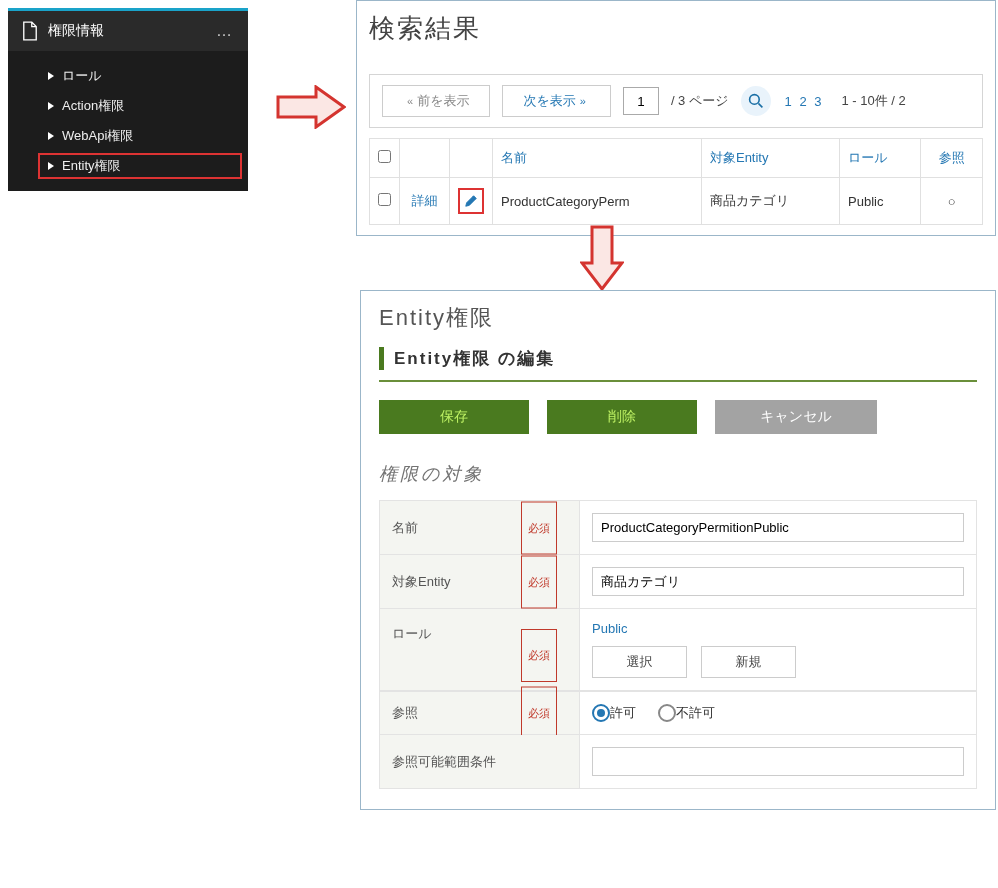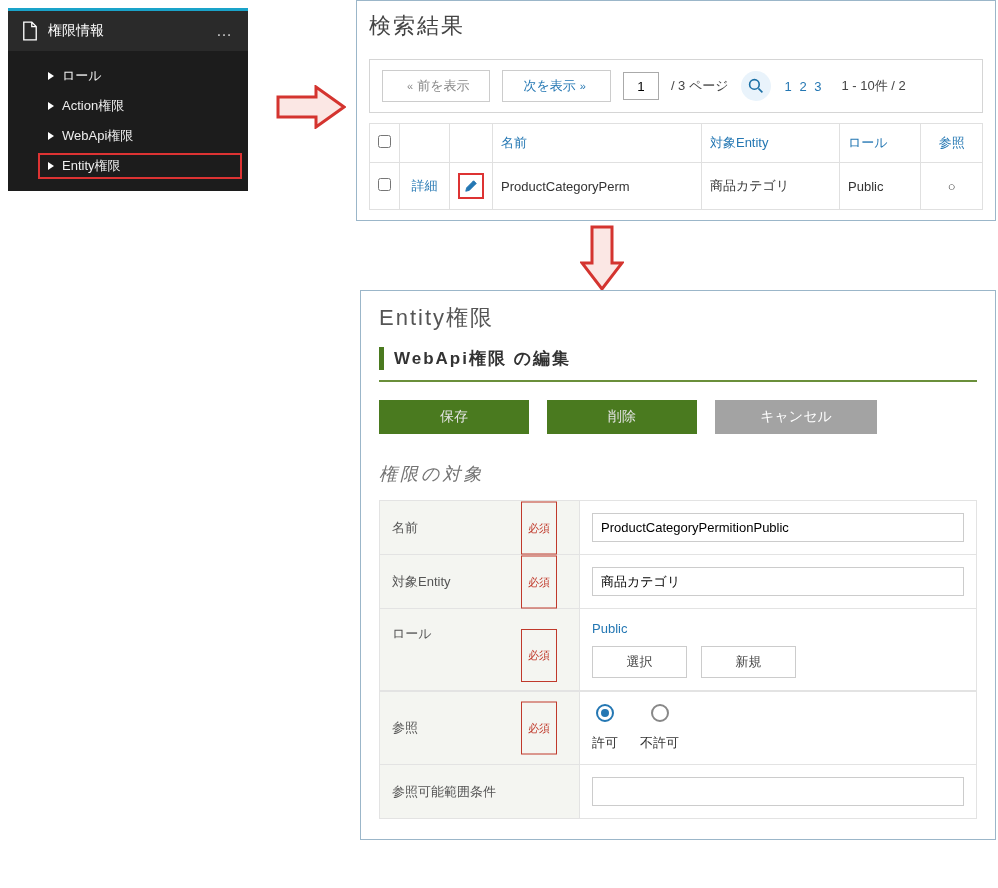--- a/index.html
+++ b/index.html
@@ -16,21 +16,21 @@
   .side-item { color: #eee; padding: 6px 20px 6px 40px; display: flex; align-items: center; cursor: pointer; position: relative; }
   .side-item .tri { display: inline-block; width: 0; height: 0; border-top: 4px solid transparent; border-bottom: 4px solid transparent; border-left: 6px solid #fff; margin-right: 8px; }
   .side-item.selected { outline: 2px solid #d33; outline-offset: -2px; padding-top:4px; padding-bottom:4px; margin: 2px 6px 2px 30px; padding-left: 10px; }
 
   
   .arrow-right { position: absolute; left: 276px; top: 85px; }
   .arrow-down { position: absolute; left: 580px; top: 225px; }
 
   
   .search-panel { position: absolute; left: 356px; top: 0; width: 640px; border: 1px solid #9bb6c9; background: #fff; padding: 10px 12px; }
-  .search-panel h2 { font-size: 22px; font-weight: 400; color: #444; letter-spacing: 2px; margin-bottom: 18px; }
+  .search-panel h2 { font-size: 26px; font-weight: 400; color: #444; letter-spacing: 2px; margin-bottom: 28px; }
   .pager { border: 1px solid #d5d5d5; padding: 10px 12px; display: flex; align-items: center; gap: 12px; }
   .btn-plain { border: 1px solid #ccc; background: #fff; padding: 6px 20px; color: #888; font-size: 13px; cursor: pointer; }
   .btn-plain .chev { font-size: 11px; margin: 0 4px; }
   .btn-next { color: #2477b3; }
   .page-input { width: 36px; height: 28px; text-align: center; border: 1px solid #aaa; }
   .pg-text { color: #444; }
   .search-circle { width: 30px; height: 30px; border-radius: 50%; background: #e9f3fb; display: inline-flex; align-items: center; justify-content: center; cursor: pointer; }
   .search-circle svg { width: 16px; height: 16px; stroke: #1a6fa5; fill: none; stroke-width: 2; }
   .page-links a { color: #2477b3; margin: 0 2px; text-decoration: none; cursor: pointer; }
   .range { color: #444; margin-left: 6px; }
@@ -44,35 +44,35 @@
   .edit-box { display: inline-flex; width: 26px; height: 26px; border: 2px solid #d33; align-items: center; justify-content: center; cursor: pointer; }
   .edit-box svg { width: 14px; height: 14px; stroke: #2477b3; fill: #2477b3; }
   .ref-col { text-align: center !important; }
 
   
   .edit-panel { position: absolute; left: 360px; top: 290px; width: 636px; border: 1px solid #9bb6c9; background: #fff; padding: 12px 18px 20px; }
   .edit-panel > h2 { font-size: 22px; font-weight: 400; color: #555; letter-spacing: 2px; margin-bottom: 14px; }
   .sub-h { border-left: 5px solid #4a7a1f; padding-left: 10px; font-size: 17px; font-weight: 700; letter-spacing: 2px; margin-bottom: 10px; }
   .hr-green { border: none; border-top: 2px solid #6a8f3a; margin-bottom: 18px; }
   .btn-row { display: flex; gap: 18px; margin-bottom: 28px; }
-  .btn-green { background: #4a7a1f; color: #e5e5e5; border: none; padding: 8px 0; width: 150px; font-size: 14px; cursor: pointer; }
+  .btn-green { background: #4a7a1f; color: #bef264; border: none; padding: 8px 0; width: 150px; font-size: 14px; cursor: pointer; }
   .btn-grey { background: #a3a3a3; color: #fff; border: none; padding: 8px 0; width: 162px; font-size: 14px; cursor: pointer; }
 
   .sect-title { font-size: 18px; color: #737373; letter-spacing: 3px; margin: 10px 0 14px; font-style: italic; }
   .form-table { width: 100%; border: 1px solid #d5d5d5; border-collapse: collapse; }
   .form-table td { border: 1px solid #e3e3e3; padding: 12px 12px; vertical-align: middle; font-size: 13px; }
   .form-table td.label-cell { background: #f4f5f1; width: 200px; position: relative; color: #555; }
   .req-badge { display: inline-block; border: 1px solid #c0392b; color: #c0392b; font-size: 11px; padding: 18px 6px; position: absolute; right: 22px; top: 50%; transform: translateY(-50%); }
   .txt-input { width: 100%; border: 1px solid #ccc; padding: 6px 8px; font-size: 13px; }
   .link-val { color: #2477b3; }
   .sub-btn-row { display: flex; gap: 14px; margin-top: 10px; }
   .btn-lite { border: 1px solid #ccc; background: #fff; padding: 6px 0; width: 95px; color: #444; cursor: pointer; font-size: 13px; }
 
   .radio-wrap { display: flex; align-items: center; gap: 22px; }
-  .radio-item { display: flex; align-items: center; gap: 12px; cursor: pointer; flex-direction: column; }
+  .radio-item { display: flex; align-items: center; gap: 0; cursor: pointer; }
   .radio-outer { width: 18px; height: 18px; border: 2px solid #888; border-radius: 50%; display: inline-flex; align-items: center; justify-content: center; }
   .radio-outer.sel { border-color: #2477b3; }
   .radio-inner { width: 8px; height: 8px; background: #2477b3; border-radius: 50%; }
 
 </style>
 </head>
 <body>
 
 <div class="sidebar">
   <div class="side-head">
@@ -158,21 +158,21 @@
   </tbody>
     </table>
 </div>
 
 <svg class="arrow-down" width="44" height="66" viewBox="0 0 44 66">
   <path d="M12 2 v36 h-10 l20 26 l20 -26 h-10 v-36 z" fill="#fbe7e4" stroke="#d4342f" stroke-width="3"></path>
 </svg>
 
 <div class="edit-panel">
   <h2>Entity権限</h2>
-  <div class="sub-h">WebApi権限 の編集</div>
+  <div class="sub-h">Entity権限 の編集</div>
   <hr class="hr-green">
 
   <div class="btn-row">
     <button class="btn-green">保存</button>
     <button class="btn-green">削除</button>
     <button class="btn-grey">キャンセル</button>
   </div>
 
   <div class="sect-title">権限の対象</div>
   <table class="form-table">

